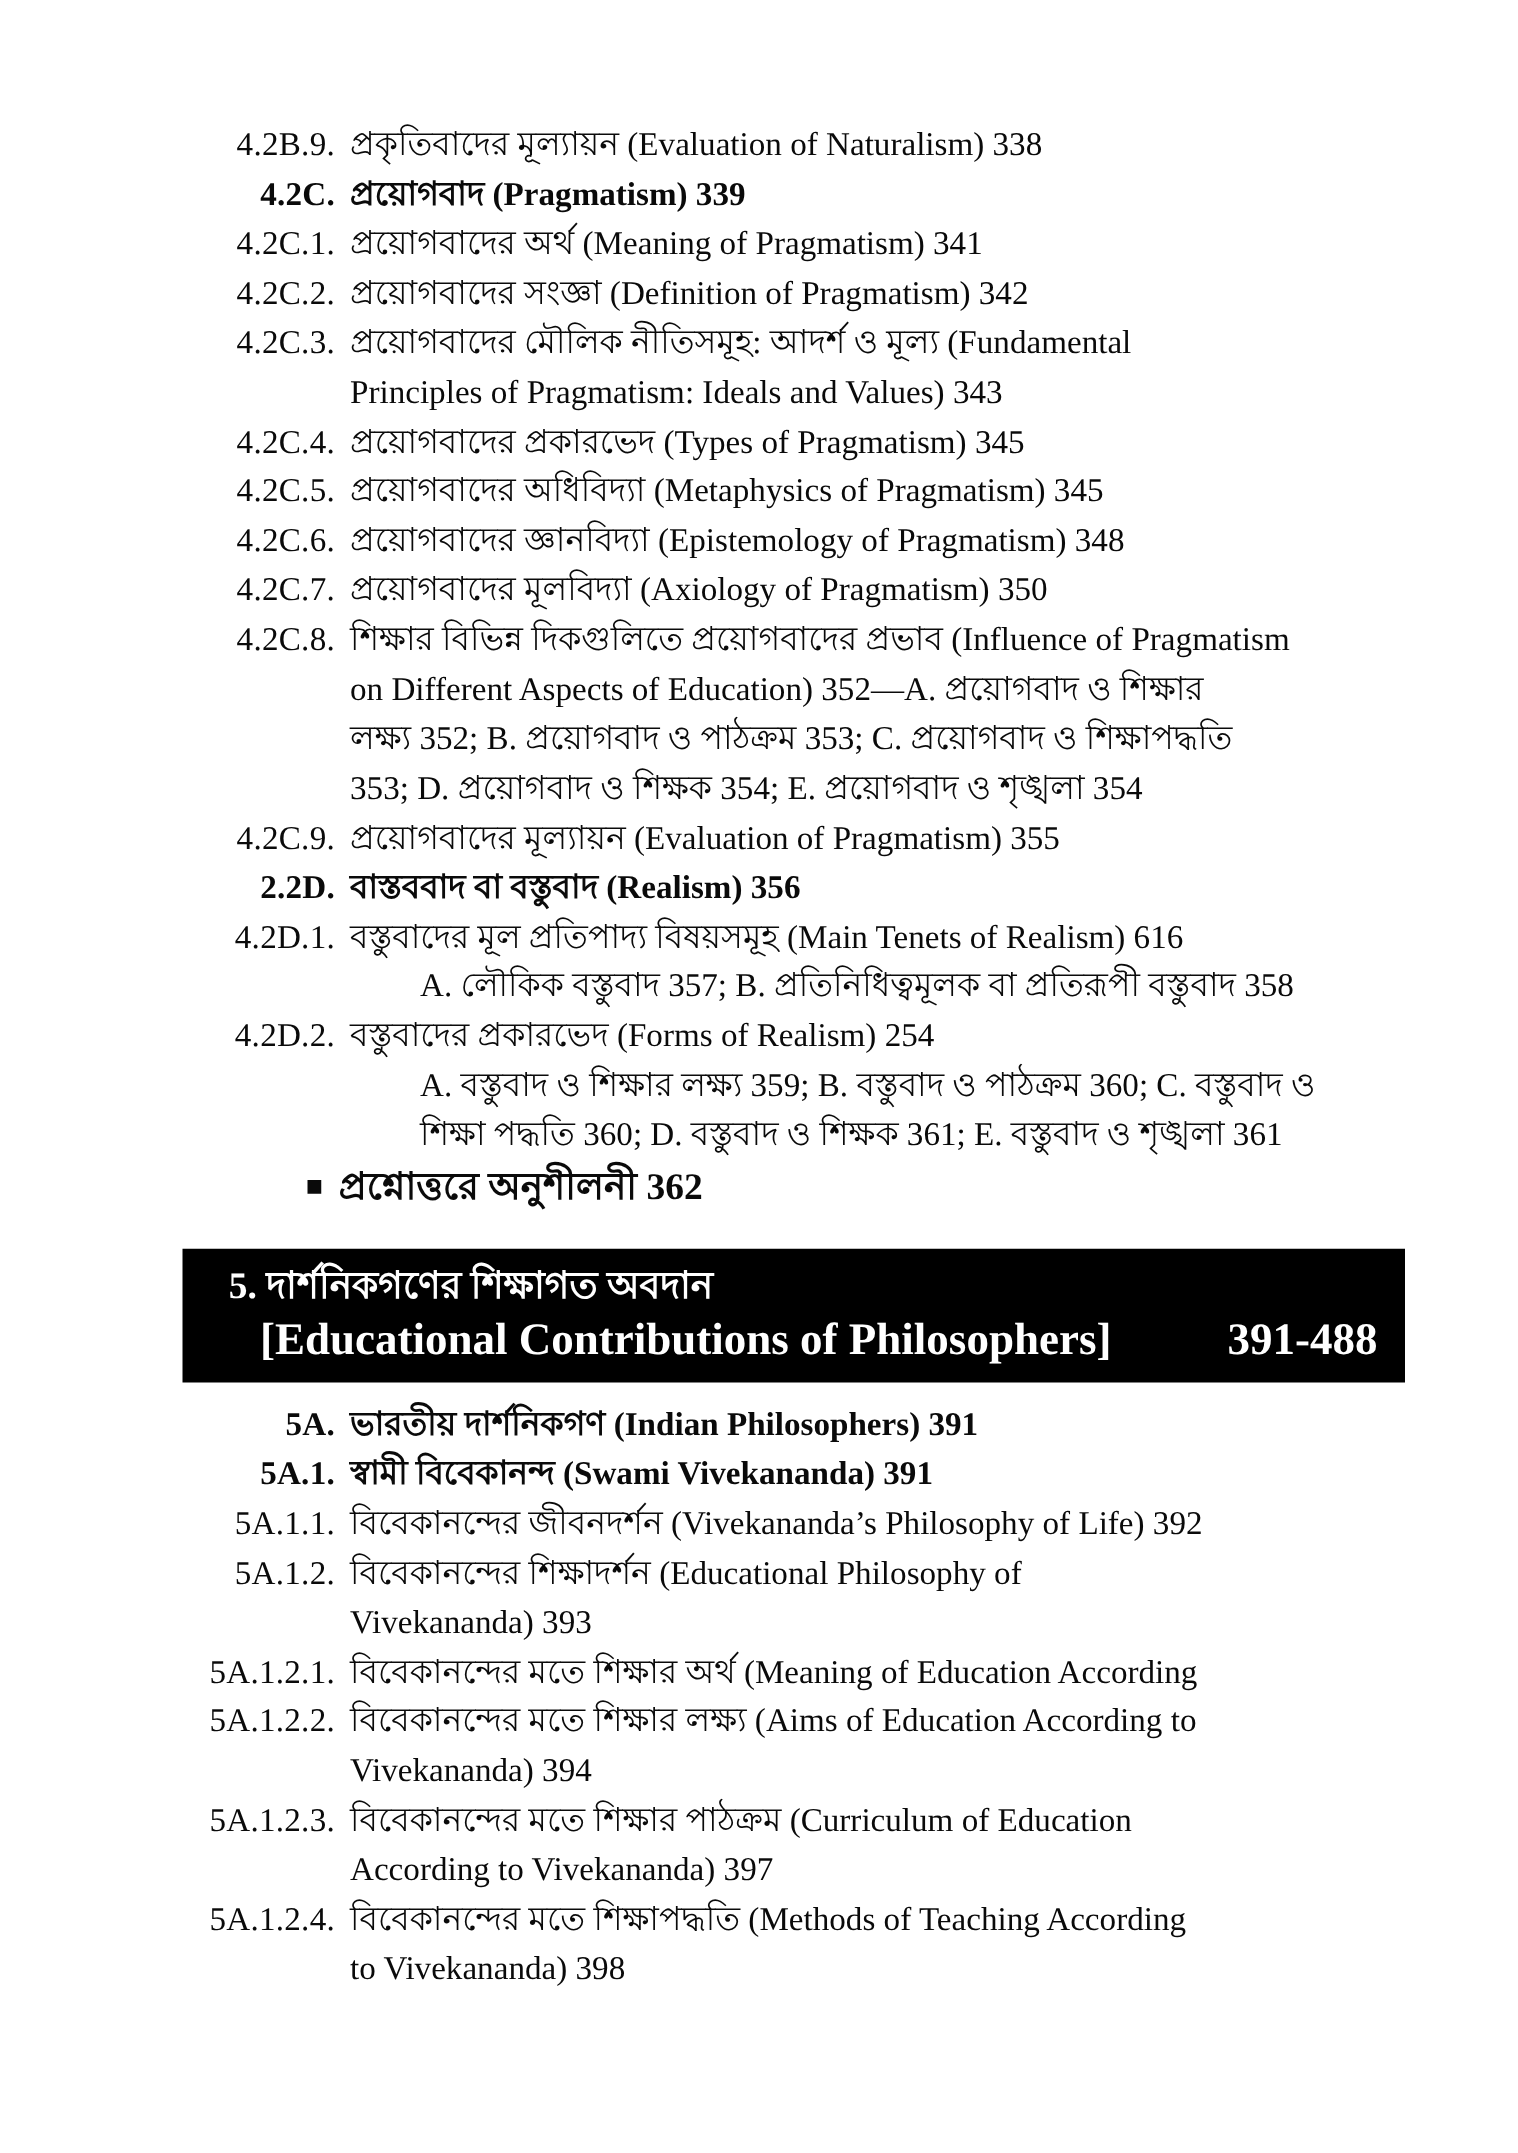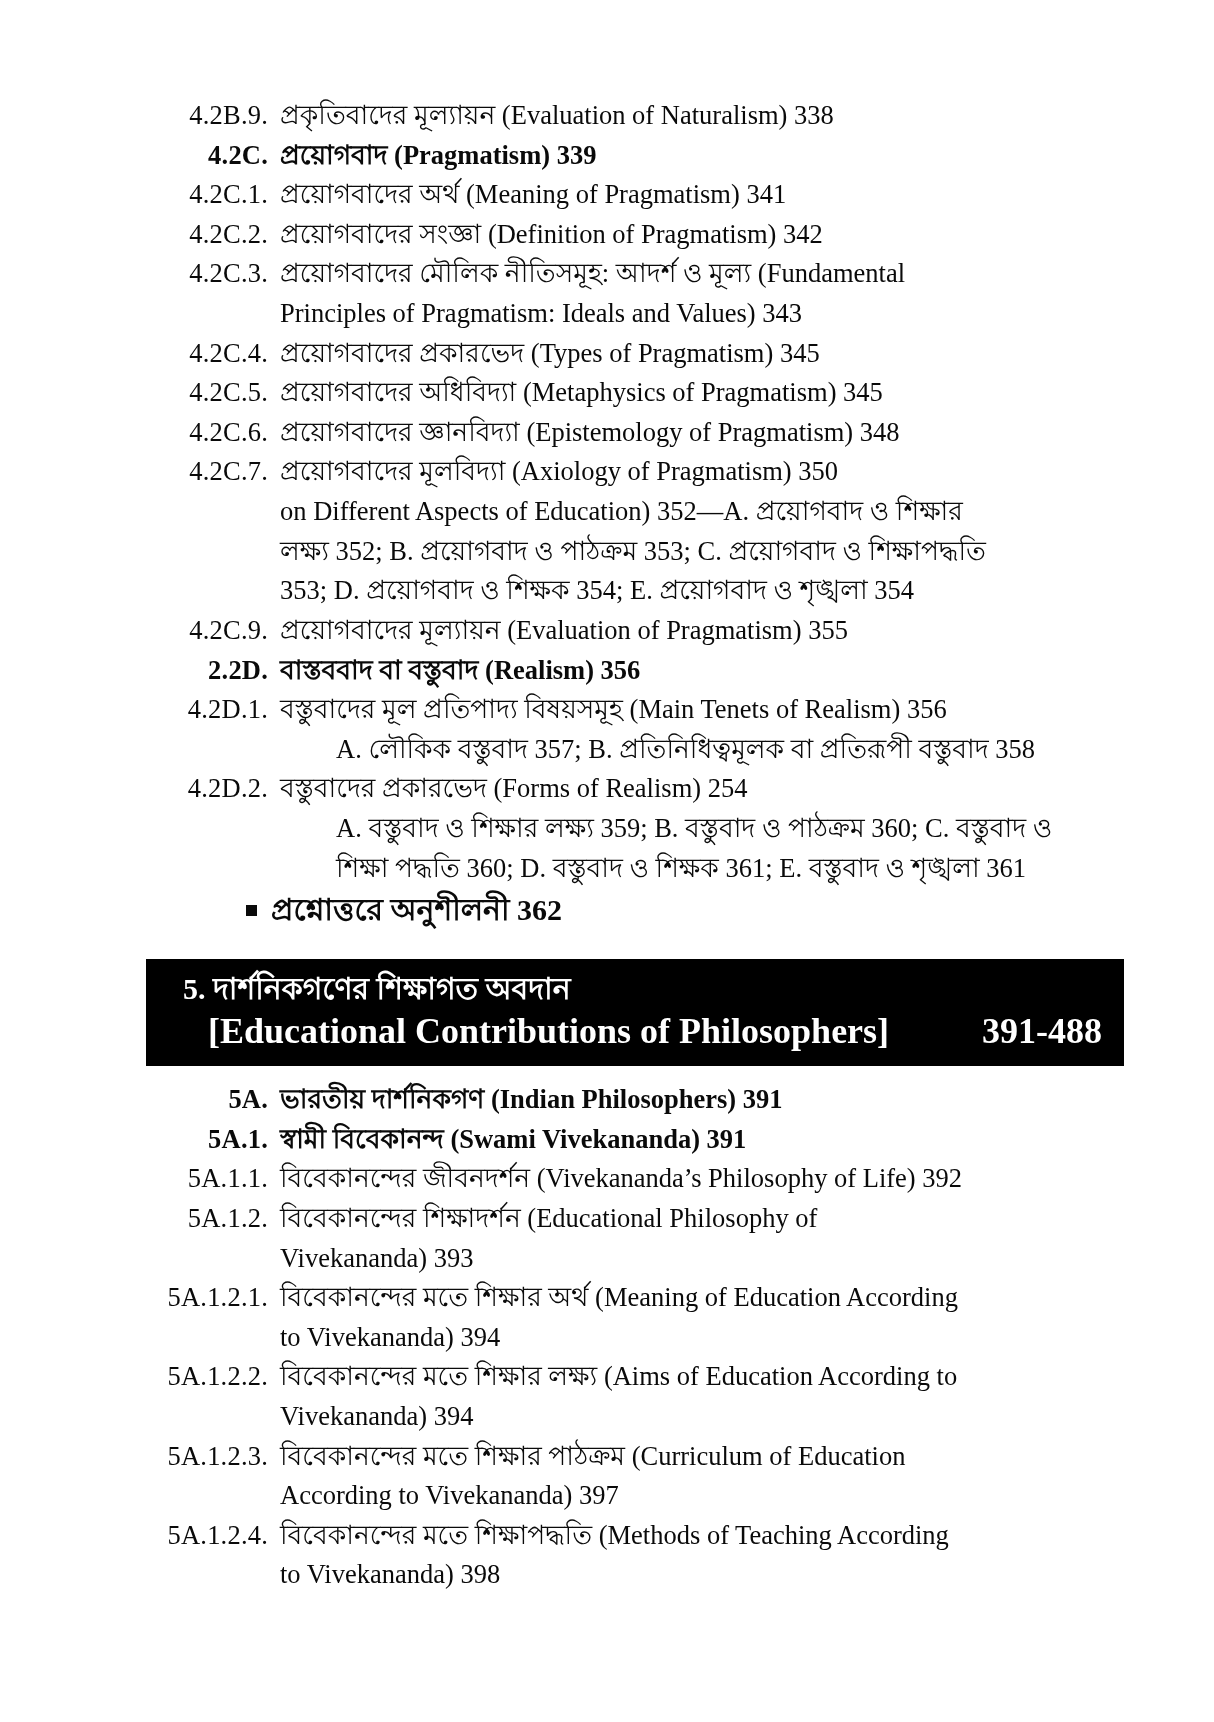--- a/index.html
+++ b/index.html
@@ -170,20 +170,24 @@
         <span class="toc-body bn">প্রয়োগবাদের অধিবিদ্যা (Metaphysics of Pragmatism) 345</span>
       </div>
       <div class="toc-row">
         <span class="toc-num">4.2C.6.</span>
         <span class="toc-body bn">প্রয়োগবাদের জ্ঞানবিদ্যা (Epistemology of Pragmatism) 348</span>
       </div>
       <div class="toc-row">
         <span class="toc-num">4.2C.7.</span>
         <span class="toc-body bn">প্রয়োগবাদের মূলবিদ্যা (Axiology of Pragmatism) 350</span>
       </div>
+      <div class="toc-row">
+        <span class="toc-num">4.2C.8.</span>
+        <span class="toc-body bn">শিক্ষার বিভিন্ন দিকগুলিতে প্রয়োগবাদের প্রভাব (Influence of Pragmatism</span>
+      </div>
       <div class="toc-row cont">
         <span class="toc-num">4.2C.8.</span>
         <span class="toc-body bn">on Different Aspects of Education) 352—A. প্রয়োগবাদ ও শিক্ষার</span>
       </div>
       <div class="toc-row cont">
         <span class="toc-num">4.2C.8.</span>
         <span class="toc-body bn">লক্ষ্য 352; B. প্রয়োগবাদ ও পাঠক্রম 353; C. প্রয়োগবাদ ও শিক্ষাপদ্ধতি</span>
       </div>
       <div class="toc-row cont">
         <span class="toc-num">4.2C.8.</span>
@@ -192,21 +196,21 @@
       <div class="toc-row">
         <span class="toc-num">4.2C.9.</span>
         <span class="toc-body bn">প্রয়োগবাদের মূল্যায়ন (Evaluation of Pragmatism) 355</span>
       </div>
       <div class="toc-row is-bold">
         <span class="toc-num">2.2D.</span>
         <span class="toc-body bn">বাস্তববাদ বা বস্তুবাদ (Realism) 356</span>
       </div>
       <div class="toc-row">
         <span class="toc-num">4.2D.1.</span>
-        <span class="toc-body bn">বস্তুবাদের মূল প্রতিপাদ্য বিষয়সমূহ (Main Tenets of Realism) 356</span>
+        <span class="toc-body bn">বস্তুবাদের মূল প্রতিপাদ্য বিষয়সমূহ (Main Tenets of Realism) 616</span>
       </div>
       <div class="toc-row cont">
         <span class="toc-num">4.2D.1.</span>
         <span class="toc-body bn indent-sub">A. লৌকিক বস্তুবাদ 357; B. প্রতিনিধিত্বমূলক বা প্রতিরূপী বস্তুবাদ 358</span>
       </div>
       <div class="toc-row">
         <span class="toc-num">4.2D.2.</span>
         <span class="toc-body bn">বস্তুবাদের প্রকারভেদ (Forms of Realism) 254</span>
       </div>
       <div class="toc-row cont">
@@ -250,24 +254,20 @@
         <span class="toc-body bn">বিবেকানন্দের শিক্ষাদর্শন (Educational Philosophy of</span>
       </div>
       <div class="toc-row cont">
         <span class="toc-num">5A.1.2.</span>
         <span class="toc-body bn">Vivekananda)  393</span>
       </div>
       <div class="toc-row">
         <span class="toc-num">5A.1.2.1.</span>
         <span class="toc-body bn">বিবেকানন্দের মতে শিক্ষার অর্থ (Meaning of Education According</span>
       </div>
-      <div class="toc-row cont">
-        <span class="toc-num">5A.1.2.1.</span>
-        <span class="toc-body bn">to Vivekananda)  394</span>
-      </div>
       <div class="toc-row">
         <span class="toc-num">5A.1.2.2.</span>
         <span class="toc-body bn">বিবেকানন্দের মতে শিক্ষার লক্ষ্য (Aims of Education According to</span>
       </div>
       <div class="toc-row cont">
         <span class="toc-num">5A.1.2.2.</span>
         <span class="toc-body bn">Vivekananda)  394</span>
       </div>
       <div class="toc-row">
         <span class="toc-num">5A.1.2.3.</span>

